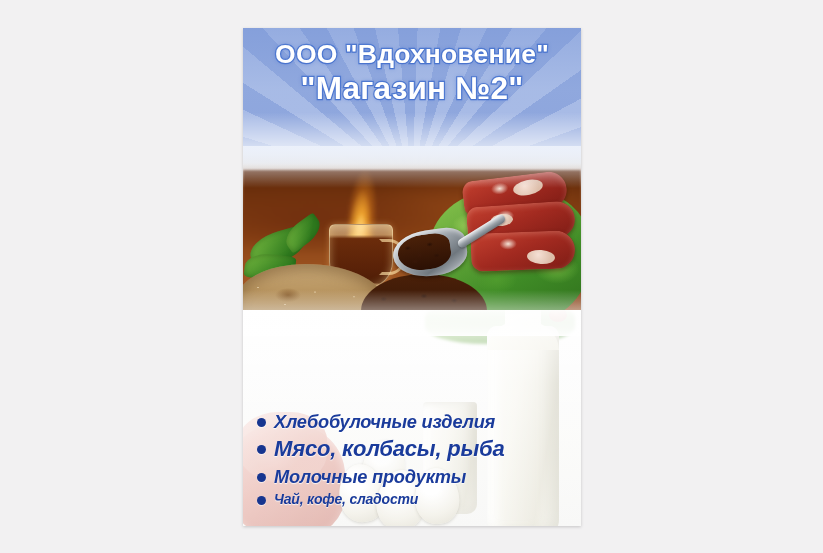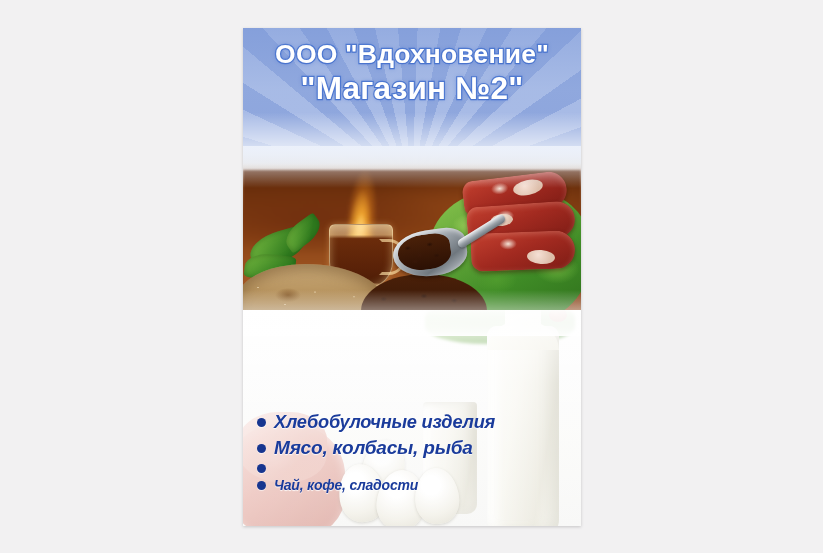--- a/index.html
+++ b/index.html
@@ -361,21 +361,21 @@
   }
   .item-label{
     color:#1a3b9b;
     font-style:italic;font-weight:bold;
     font-size:18.2px;
     line-height:1.12;
     letter-spacing:-.2px;
     text-shadow:0 1px 1px rgba(255,255,255,.85);
   }
   .item-0 .item-label{font-size:18.2px;}
-  .item-1 .item-label{font-size:19px;}
+  .item-1 .item-label{font-size:22px;}
   .item-2 .item-label{font-size:18.2px;}
   .item-3 .item-label{font-size:14px;}
 </style>
 </head>
 <body>
 
 <div id="poster">
 
   <div class="header">
     <div class="title-wrap">
@@ -449,20 +449,21 @@
     <div class="item item-0">
       <span class="dot"></span>
       <span class="item-label">Хлебобулочные изделия</span>
     </div>
     <div class="item item-1">
       <span class="dot"></span>
       <span class="item-label">Мясо, колбасы, рыба</span>
     </div>
     <div class="item item-2">
       <span class="dot"></span>
+      <span class="item-label">Молочные продукты</span>
     </div>
     <div class="item item-3">
       <span class="dot"></span>
       <span class="item-label">Чай, кофе, сладости</span>
     </div>
   </div>
 
 </div>
 
 </body></html>

